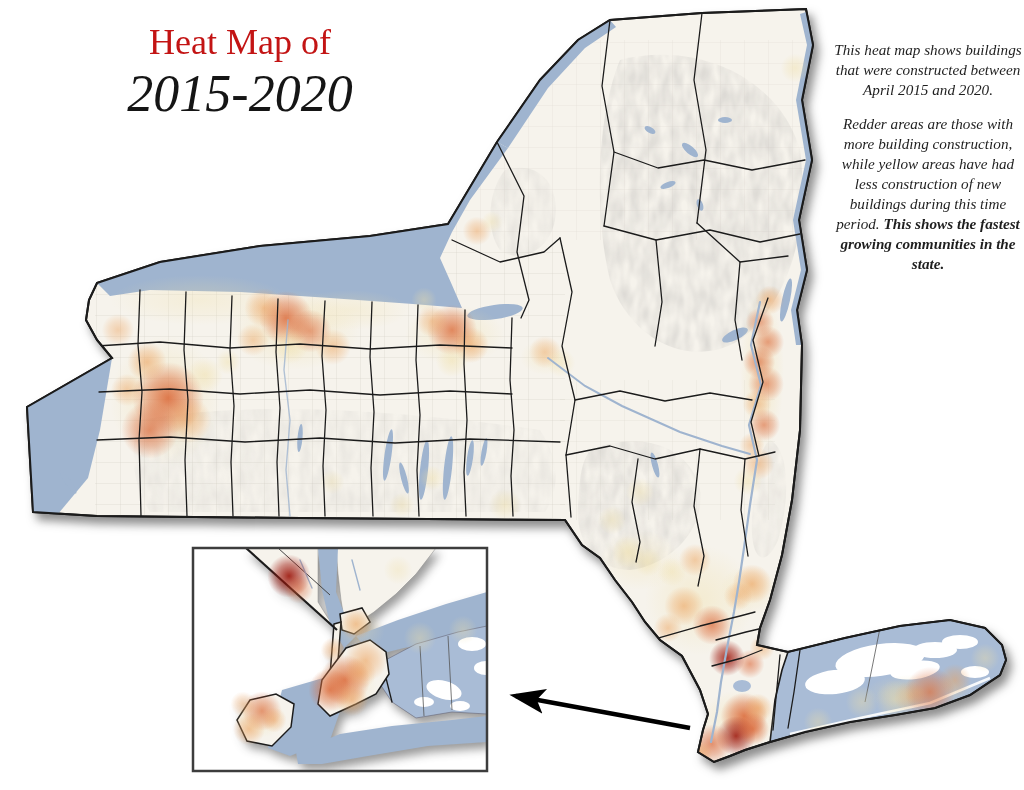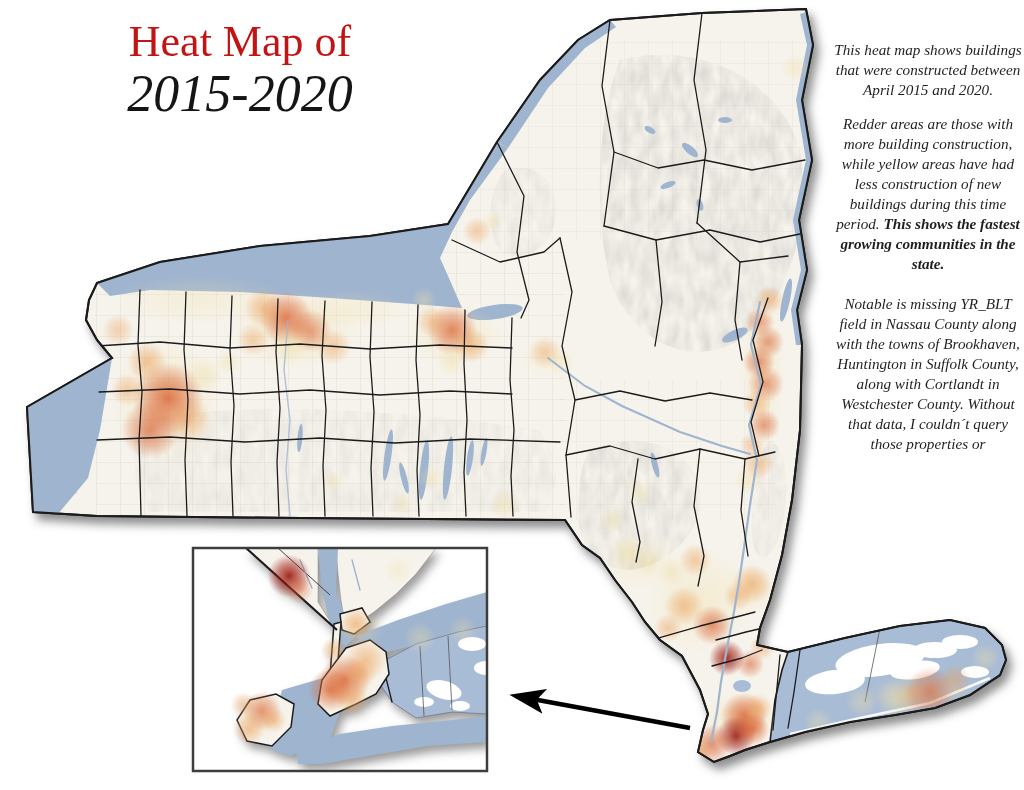--- a/index.html
+++ b/index.html
@@ -12,21 +12,21 @@
     --town:#b6b1a3;
   }
   html,body{margin:0;padding:0;}
   body{
     width:1024px;height:790px;position:relative;overflow:hidden;
     background:#ffffff;font-family:"Liberation Serif", serif;
   }
   .title-block{
     position:absolute;left:60px;top:16px;width:360px;text-align:center;z-index:3;
   }
-  .title-block .t1{color:var(--accent);font-size:44px;line-height:52px;}
+  .title-block .t1{color:var(--accent);font-size:36px;line-height:52px;}
   .title-block .t2,.title-block .t3{color:#151515;font-size:46px;font-weight:bold;line-height:54px;}
   .title-block .t4{color:#151515;font-size:52px;font-style:italic;line-height:52px;}
   .desc-panel{
     position:absolute;left:833px;top:40px;width:190px;z-index:3;
     font-style:italic;font-size:15.2px;line-height:20px;color:var(--text);
     text-align:center;
   }
   .desc-panel p{margin:0 0 14px 0;}
   .desc-panel p.p2{margin-bottom:20px;}
   .desc-panel .emph{font-weight:bold;}
@@ -45,21 +45,20 @@
 <body>
 
 <div class="title-block">
   <div class="t1">Heat Map of</div>
   <div class="t4">2015-2020</div>
 </div>
 
 <div class="desc-panel">
   <p class="p1">This heat map shows buildings that were constructed between April 2015 and 2020.</p>
   <p class="p2"><span>Redder areas are those with more building construction, while yellow areas have had less construction of new buildings during this time period. </span><span class="emph">This shows the fastest growing communities in the state.</span></p>
-  <p class="p3">Notable is missing YR_BLT field in Nassau County along with the towns of Brookhaven, Huntington in Suffolk County, along with Cortlandt in Westchester County. Without that data, I couldn´t query those properties or</p>
 </div>
 
 <svg class="map-svg" width="1024" height="790" viewBox="0 0 1024 790">
   <defs>
     <clipPath id="stateClip">
       <path d="M97,283 L160,262 L260,246 L370,236 L448,224 L497,142 L540,80 L578,40 L610,20 L702,13 L806,9 L813,45 L802,100 L812,160 L799,220 L807,270 L797,310 L802,345 L800,430 L792,500 L782,555 L770,600 L760,628 L757,645 L788,652 L845,638 L900,626 L950,620 L985,628 L1002,645 L1006,660 L1000,675 L970,695 L935,708 L895,715 L850,722 L805,732 L770,742 L745,750 L730,756 L714,762 L698,752 L703,730 L708,714 L700,690 L682,656 L660,640 L645,622 L632,602 L615,580 L600,558 L582,545 L565,520 L300,518 L97,516 L33,512 L27,407 L112,358 L97,340 L86,320 L89,300 Z"></path>
     </clipPath>
     <clipPath id="insetClip">
       <rect x="193" y="548" width="294" height="223"></rect>
     </clipPath>

